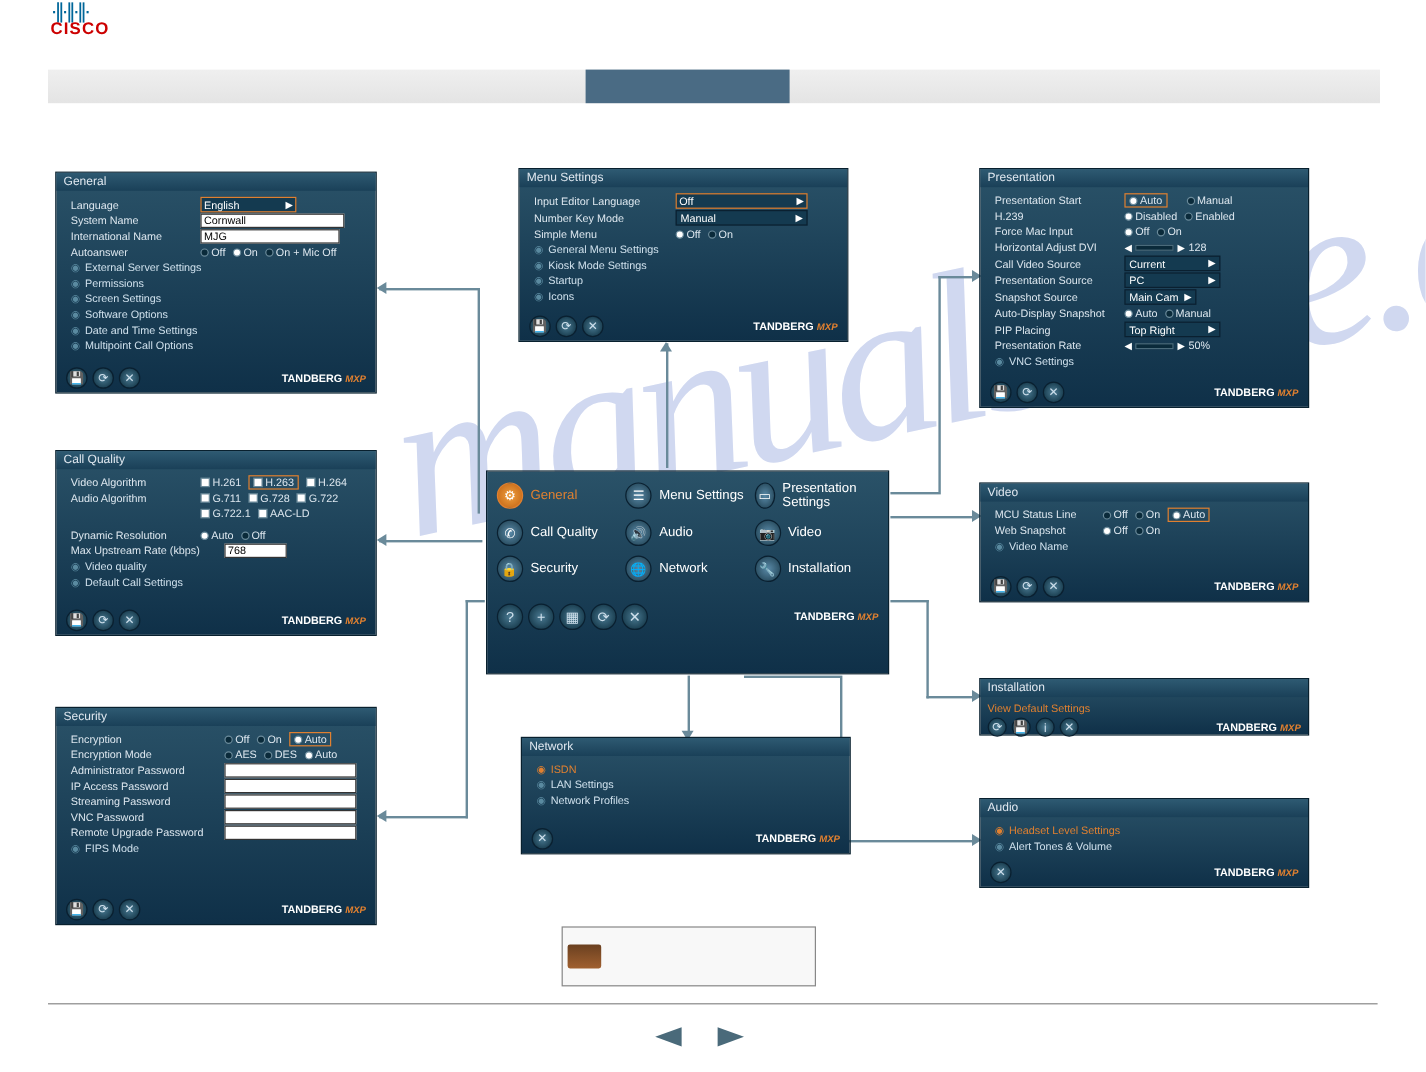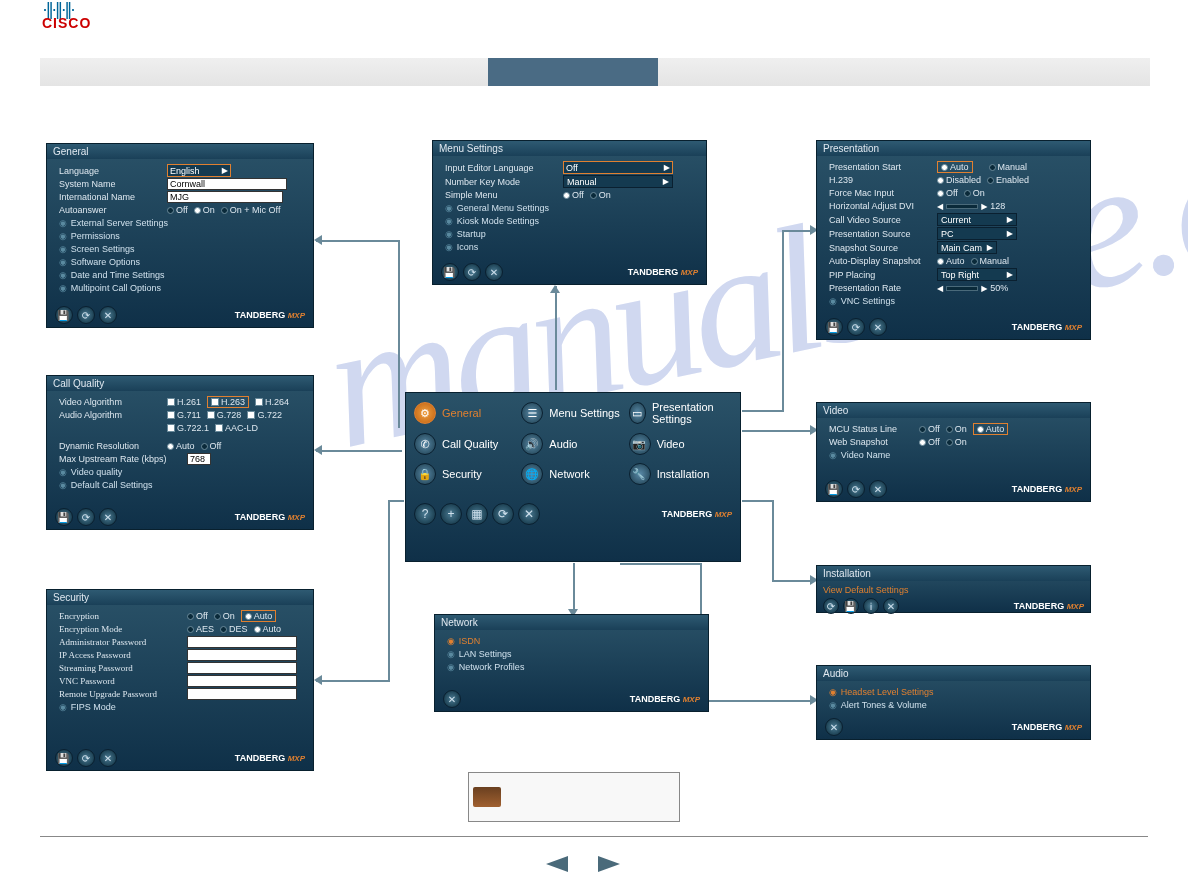--- a/index.html
+++ b/index.html
@@ -9,21 +9,21 @@
   .cisco-text { color: #cc0000; font-weight: bold; font-size: 14px; letter-spacing: 1px; }
   .topbar { position: absolute; top: 58px; left: 40px; width: 1110px; height: 28px; background: linear-gradient(#efefef,#e4e4e4); }
   .topbar-center { position: absolute; left: 448px; top: 0; width: 170px; height: 28px; background: #4a6b84; }
   .watermark { position: absolute; top: 180px; left: 320px; font-size: 180px; color: #d0d8f0; font-style: italic; font-family: Georgia, serif; transform: rotate(-12deg); pointer-events: none; z-index: 0; letter-spacing: -8px; }
 
   .panel { position: absolute; background: linear-gradient(#2a5268,#0f3048); border: 1px solid #08202e; color: #fff; z-index: 2; }
   .panel-title { background: linear-gradient(#2e5a72,#1a4058); padding: 2px 6px; font-size: 10px; color: #e0e8f0; }
   .panel-body { padding: 4px 12px; font-size: 9px; color: #dde7ef; }
   .row { display: flex; align-items: center; margin: 1px 0; min-height: 12px; }
   .lbl { flex: 0 0 108px; }
-  .lbl-wide { flex: 0 0 128px; font-family: Liberation Serif, serif; }
+  .lbl-wide { flex: 0 0 128px; }
   .txt { background: #fff; color: #000; height: 12px; padding: 0 2px; border: 1px solid #333; font-size: 9px; }
   .dd { background: #143a50; border: 1px solid #e08030; color: #fff; height: 13px; display: flex; align-items: center; padding: 0 2px; font-size: 9px; }
   .dd-arrow { margin-left: auto; color: #fff; font-size: 8px; }
   .dd-plain { background: #143a50; border: 1px solid #0a2030; color: #fff; height: 13px; display: flex; align-items: center; padding: 0 3px; font-size: 9px; }
   .radio { display: inline-flex; align-items: center; margin-right: 6px; font-size: 9px; }
   .ro { width: 7px; height: 7px; border-radius: 50%; background: #0a2a3a; border: 1px solid #6a8a9a; display: inline-block; margin-right: 2px; }
   .ro.sel { background: #fff; }
   .ro-box { border: 1px solid #e08030; padding: 0 3px; display: inline-flex; align-items: center; }
   .chk { width: 8px; height: 8px; background: #0a2a3a; border: 1px solid #6a8a9a; display: inline-block; margin-right: 2px; }
   .chk.sel::after { content: ""; display: block; width: 6px; height: 6px; background: #fff; }
@@ -126,21 +126,21 @@
 <div class="arrow-line" style="top:700px;left:700px;width:114px;border-top:2px solid #6a8a9a"></div>
 <div class="arrowhead ah-right" style="top:695px;left:810px"></div>
 <div class="arrow-line" style="top:563px;left:700px;height:139px;border-left:2px solid #6a8a9a"></div>
 <div class="arrow-line" style="top:563px;left:620px;width:80px;border-top:2px solid #6a8a9a"></div>
 
 <div class="panel" id="p-general">
   <div class="panel-title">General</div>
   <div class="panel-body">
     <div class="row">
         <span class="lbl">Language</span>
-      <span class="dd" style="width:64px">
+      <span class="dd" style="width:80px">
           <span>English</span>
           <span class="dd-arrow">▶</span>
         </span>
       </div>
     <div class="row">
         <span class="lbl">System Name</span>
       <input class="txt" style="width: 120px;" value="Cornwall">
       </div>
     <div class="row">
         <span class="lbl">International Name</span>
@@ -244,21 +244,21 @@
           <span class="ro sel"></span>
           <span>Auto</span>
         </span>
       <span class="radio">
           <span class="ro"></span>
           <span>Off</span>
         </span>
       </div>
     <div class="row">
         <span class="lbl" style="flex:0 0 128px">Max Upstream Rate (kbps)</span>
-      <input class="txt" style="width: 24px;" value="768">
+      <input class="txt" style="width: 52px;" value="768">
       </div>
     <div class="row">
         <span class="bullet">◉</span>
         <span class="slink">Video quality</span>
       </div>
     <div class="row">
         <span class="bullet">◉</span>
         <span class="slink">Default Call Settings</span>
       </div>
   </div>

